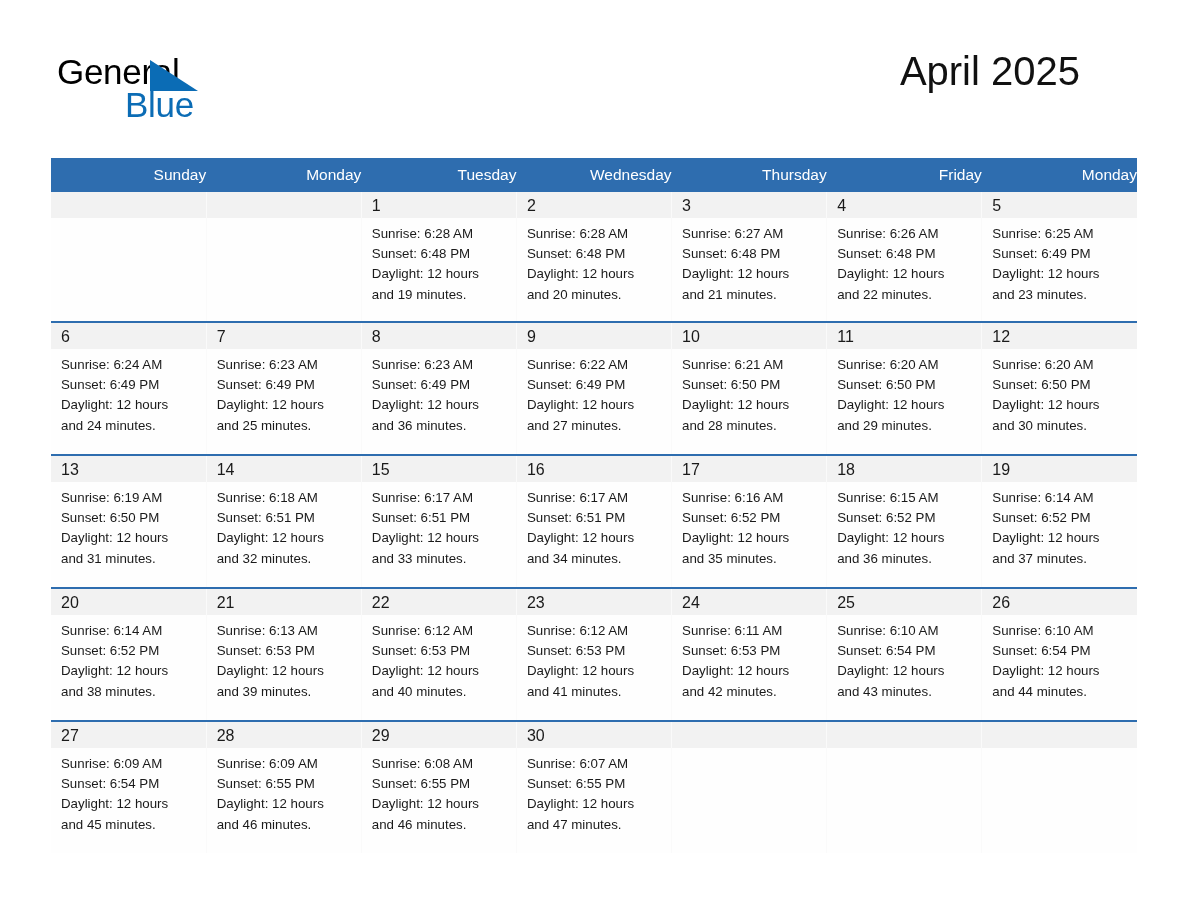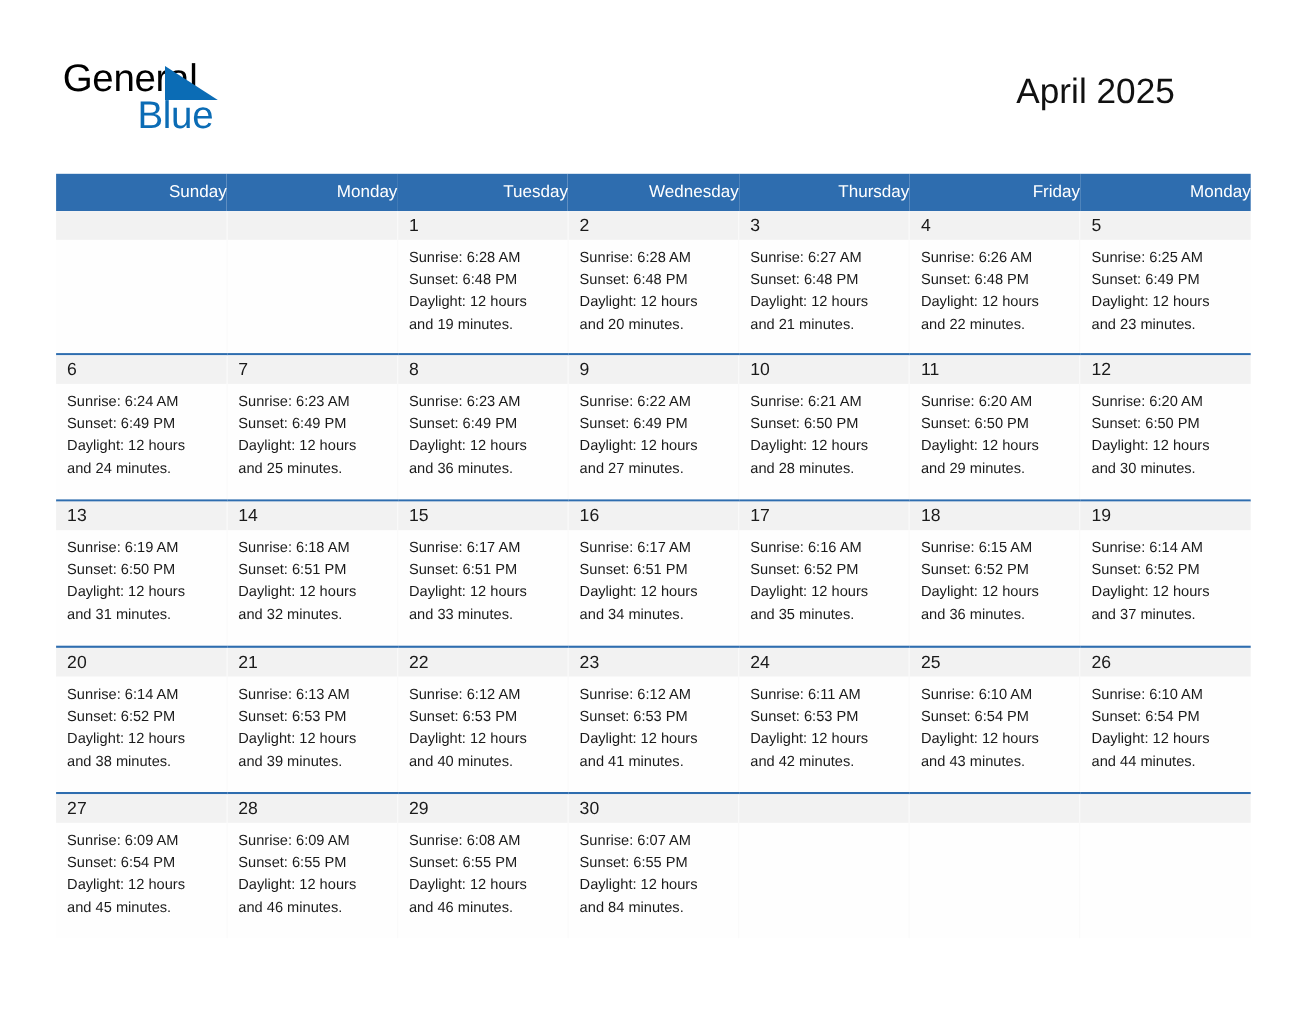--- a/index.html
+++ b/index.html
@@ -69,26 +69,26 @@
     font-family: "Liberation Sans", sans-serif;
   }
 
   .title-block {
     position: absolute;
     right: 57px;
     top: 44px;
     text-align: right;
   }
   .cal-title {
-    font-size: 32px;
+    font-size: 40px;
     line-height: 48px;
     color: #111111;
     font-weight: normal;
     letter-spacing: 0px;
-    margin: 15px;
+    margin: 3px;
   }
   .cal-subtitle {
     font-size: 23px;
     line-height: 30px;
     color: #111111;
     margin: 10px 0 0 0;
     font-weight: normal;
   }
 
   
@@ -531,21 +531,21 @@
                 </div>
               </div>
             </td>
             <td>
               <div class="daycell">
                 <div class="daynum-band">30</div>
                 <div class="day-info">
                   <div>Sunrise: 6:07 AM</div>
                   <div>Sunset: 6:55 PM</div>
                   <div>Daylight: 12 hours</div>
-                  <div>and 84 minutes.</div>
+                  <div>and 47 minutes.</div>
                 </div>
               </div>
             </td>
             <td>
               <div class="daycell empty">
                 <div class="daynum-band"></div>
               </div>
             </td>
             <td>
               <div class="daycell empty">

